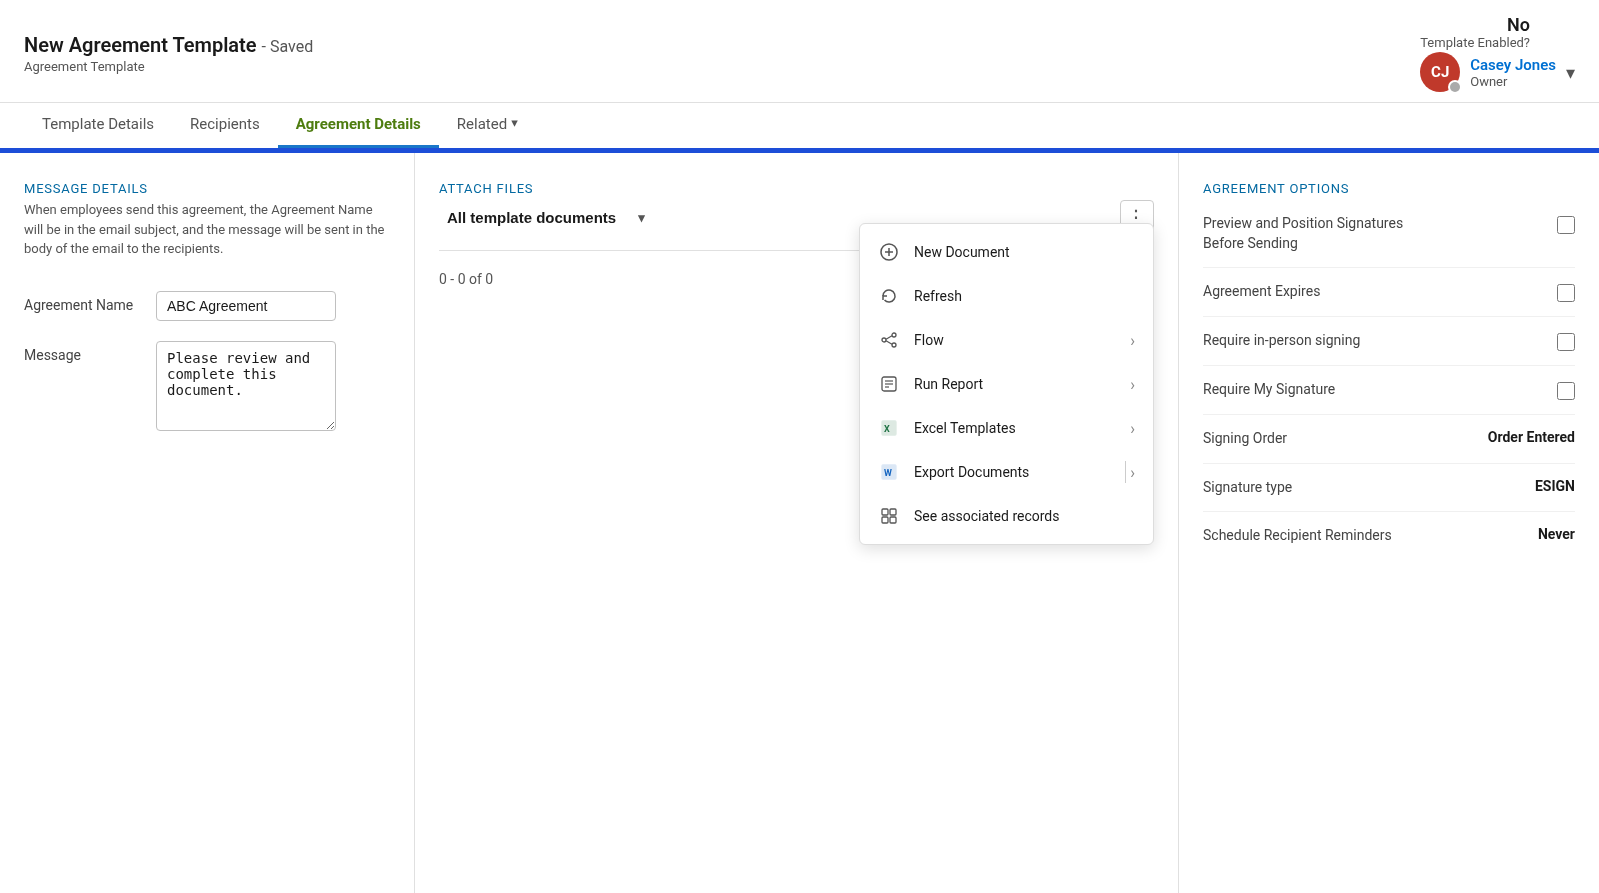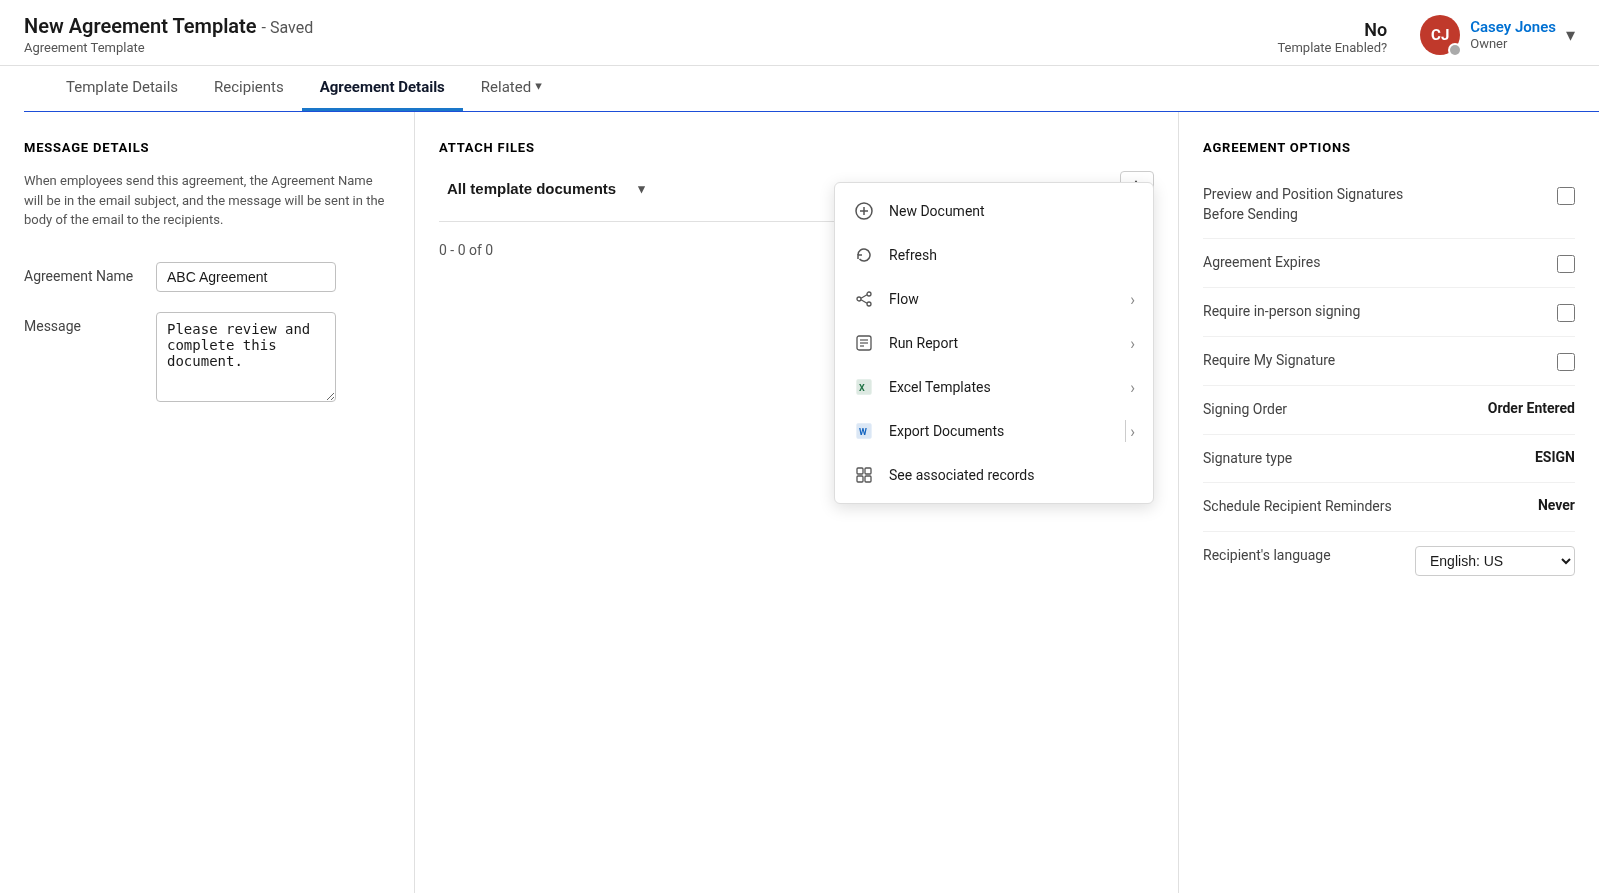--- a/index.html
+++ b/index.html
@@ -4,59 +4,59 @@
   <style>
     * { box-sizing: border-box; margin: 0; padding: 0; }
     body { font-family: -apple-system, BlinkMacSystemFont, 'Segoe UI', Roboto, sans-serif; font-size: 14px; color: #1a1a1a; background: #fff; width: 1599px; min-height: 893px; overflow: hidden; }
 
     
     .header { display: flex; align-items: center; justify-content: space-between; padding: 14px 24px 10px 24px; border-bottom: 1px solid #e0e0e0; background: #fff; }
     .header-left { display: flex; flex-direction: column; }
     .header-title { font-size: 20px; font-weight: 600; color: #1a1a1a; }
     .header-title .saved { font-weight: 400; color: #555; font-size: 16px; }
     .header-subtitle { font-size: 13px; color: #555; margin-top: 2px; }
-    .header-right { display: flex; align-items: flex-end; gap: 33px; }
+    .header-right { display: flex; align-items: flex-start; gap: 2px; flex-direction: column; }
     .template-enabled { display: flex; flex-direction: column; align-items: flex-end; font-size: 13px; color: #555; }
     .template-enabled .no-val { font-size: 18px; font-weight: 600; color: #1a1a1a; }
     .user-info { display: flex; align-items: center; gap: 10px; }
     .avatar { width: 40px; height: 40px; border-radius: 50%; background: #c0392b; color: #fff; display: flex; align-items: center; justify-content: center; font-weight: 700; font-size: 15px; position: relative; }
     .avatar-badge { position: absolute; bottom: -2px; right: -2px; width: 14px; height: 14px; background: #fff; border-radius: 50%; display: flex; align-items: center; justify-content: center; }
     .avatar-badge-inner { width: 10px; height: 10px; background: #aaa; border-radius: 50%; }
     .user-name-block { display: flex; flex-direction: column; }
     .user-name { font-size: 15px; color: #0070d2; font-weight: 600; }
     .user-role { font-size: 13px; color: #555; }
     .dropdown-arrow { font-size: 18px; color: #555; cursor: pointer; }
 
     
-    .tabs { display: flex; align-items: center; gap: 0; padding: 0 24px; border-bottom: 1px solid #1d4ed8; background: #fff; margin-left: 24px; }
+    .tabs { display: flex; align-items: center; gap: 0; padding: 0 24px; border-bottom: 5px solid #1d4ed8; background: #fff; }
     .tab { padding: 12px 18px; font-size: 15px; color: #555; cursor: pointer; border-bottom: 3px solid transparent; white-space: nowrap; }
-    .tab.active { color: #0f172a; font-weight: 700; border-bottom: 3px solid #1a77c9; }
+    .tab.active { color: #4d7c0f; font-weight: 700; border-bottom: 3px solid #1a77c9; }
     .tab-related { display: flex; align-items: flex-start; gap: 4px; }
 
     
     .main { display: flex; background: #f3f3f3; min-height: 820px; padding: 0; }
 
     
     .panel-left { background: #fff; width: 415px; padding: 28px 24px; border-right: 1px solid #e0e0e0; flex-shrink: 0; }
-    .panel-title { font-size: 13px; font-weight: 700; letter-spacing: 0.06em; color: #000000; margin-bottom: 16px; text-transform: uppercase; }
+    .panel-title { font-size: 13px; font-weight: 400; letter-spacing: 0.06em; color: #0369a1; margin-bottom: 4px; text-transform: uppercase; }
     .panel-desc { font-size: 13px; color: #555; line-height: 1.5; margin-bottom: 32px; }
     .form-row { display: flex; align-items: flex-start; gap: 12px; margin-bottom: 20px; }
     .form-label { font-size: 14px; color: #444; width: 120px; flex-shrink: 0; padding-top: 6px; }
     .form-input { border: 1px solid #c0c0c0; border-radius: 4px; padding: 6px 10px; font-size: 14px; color: #1a1a1a; background: #fff; width: 180px; }
     .form-textarea { border: 1px solid #c0c0c0; border-radius: 4px; padding: 8px 10px; font-size: 14px; color: #1a1a1a; background: #fff; width: 180px; height: 90px; resize: both; }
 
     
     .panel-center { flex: 1; padding: 28px 24px; background: #fff; border-right: 1px solid #e0e0e0; position: relative; }
     .attach-header { display: flex; align-items: center; justify-content: space-between; margin-bottom: 16px; }
     .template-docs-btn { display: flex; align-items: center; gap: 22px; font-size: 15px; font-weight: 600; color: #1a1a1a; cursor: pointer; border: none; background: none; padding: 4px 8px; border-radius: 4px; }
     .more-btn { width: 34px; height: 34px; border-radius: 4px; border: 1px solid #ccc; background: #fff; display: flex; align-items: center; justify-content: center; cursor: pointer; font-size: 18px; color: #555; }
     .count-text { font-size: 14px; color: #555; margin-top: 8px; }
 
     
-    .dropdown-menu { position: absolute; top: 70px; right: 24px; background: #fff; border: 1px solid #ddd; border-radius: 6px; box-shadow: 0 4px 16px rgba(0,0,0,0.13); width: 320px; z-index: 100; padding: 6px 0; }
+    .dropdown-menu { position: absolute; top: 70px; right: 24px; background: #fff; border: 1px solid #ddd; border-radius: 6px; box-shadow: 0 4px 16px rgba(0,0,0,0.13); width: 295px; z-index: 100; padding: 6px 0; }
     .menu-item { display: flex; align-items: center; gap: 14px; padding: 11px 18px; cursor: pointer; font-size: 14px; color: #1a1a1a; }
     .menu-item-icon { width: 22px; height: 22px; display: flex; align-items: center; justify-content: center; flex-shrink: 0; }
     .menu-item-label { flex: 1; }
     .menu-item-arrow { color: #888; font-size: 16px; }
 
     
     .panel-right { width: 420px; padding: 28px 24px; background: #fff; flex-shrink: 0; }
     .option-row { display: flex; align-items: flex-start; justify-content: space-between; padding: 14px 0; border-bottom: 1px solid #f0f0f0; }
     .option-row:last-child { border-bottom: none; }
     .option-label { font-size: 14px; color: #444; max-width: 240px; line-height: 1.4; }
@@ -270,25 +270,15 @@
     <div class="option-row">
       <div class="option-label">Signature type</div>
       <div class="option-value">ESIGN</div>
     </div>
 
     <div class="option-row">
       <div class="option-label">Schedule Recipient Reminders</div>
       <div class="option-value">Never</div>
     </div>
 
-    <div class="option-row">
-      <div class="option-label">Recipient's language</div>
-      <select class="option-select">
-        <option>English: US</option>
-        <option>English: UK</option>
-        <option>French</option>
-        <option>German</option>
-        <option>Spanish</option>
-      </select>
-    </div>
   </div>
 
 </div>
 
 </body></html>

